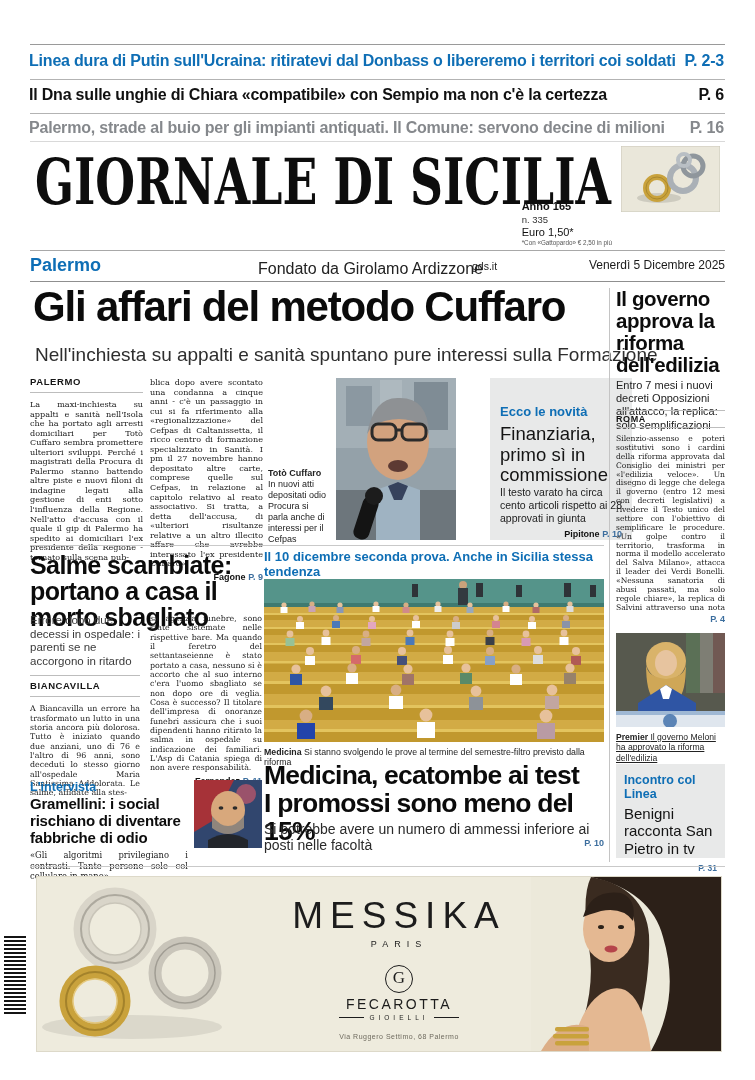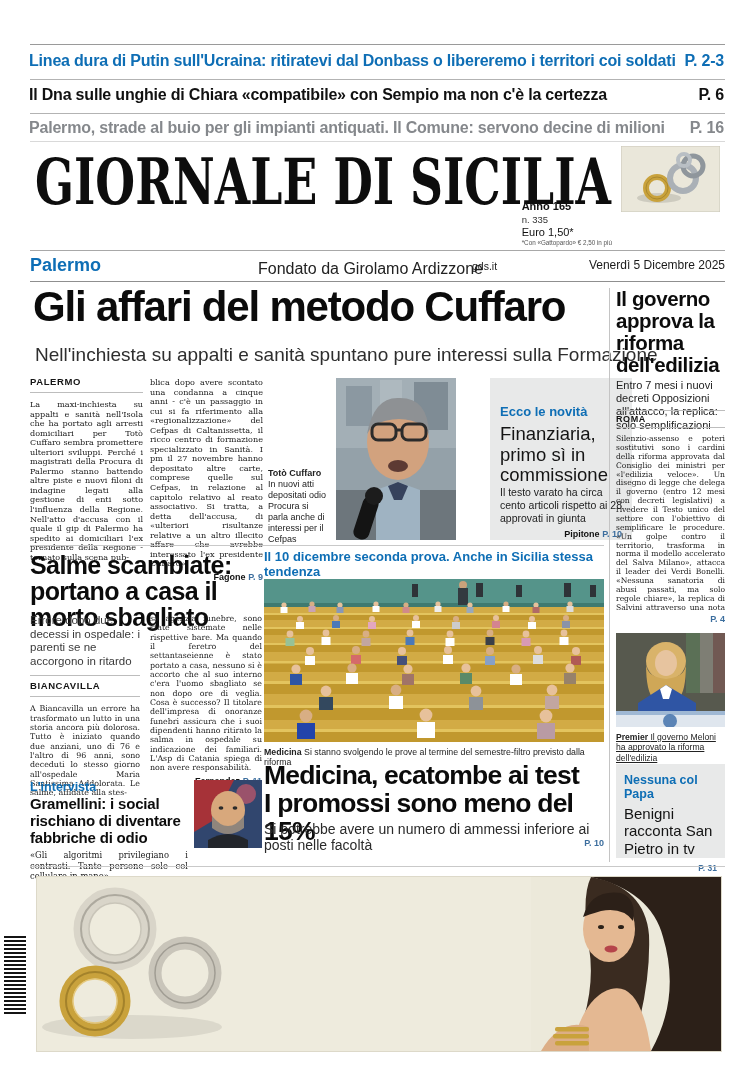--- a/index.html
+++ b/index.html
@@ -149,21 +149,21 @@
       <path d="M44 56 L50 52 L56 56 L53 66 L47 66 Z" fill="#fff"></path>
       <rect x="0" y="78" width="109" height="16" fill="#dfe6ee"></rect>
       <rect x="0" y="78" width="109" height="4" fill="#9fb8d4"></rect>
       <circle cx="54" cy="88" r="7" fill="#3a6ca8" opacity="0.8"></circle>
     </svg>
     <div class="abs capt" style="top:444px;font-size:8.6px;text-decoration:underline;">
       <span class="b">Premier</span> <span>Il governo Meloni ha approvato la riforma dell'edilizia</span>
     </div>
 
     <div class="abs graybox" style="top:476px;width:109px;height:94px;box-sizing:border-box;padding:9px 8px;">
-      <div class="kicker" style="font-size:12.5px;">Nessuna col Papa</div>
+      <div class="kicker" style="font-size:12.5px;">Incontro col Linea</div>
       <div style="font-size:15px;line-height:1.15;color:#141414;margin-top:4px;">Benigni racconta San Pietro in tv</div>
       <div class="b" style="text-align:right;font-size:8.5px;color:#3c6e9e;margin-top:6px;">P. 31</div>
     </div>
   </div>
 
   <div class="rule" style="left:30px;top:545px;width:574px;background:#c9c9c9;"></div>
 
   <div class="abs" style="left:30px;top:552px;width:232px;">
     <div class="b" style="font-size:25px;line-height:1.04;letter-spacing:-0.6px;color:#0b0b0b;">Salme scambiate: portano a casa il morto sbagliato</div>
     <div class="abs" style="top:62px;left:0;width:110px;">
@@ -441,20 +441,31 @@
       <circle cx="78" cy="52" r="34" fill="none" stroke="#d9d5c9" stroke-width="15"></circle>
       <circle cx="78" cy="52" r="34" fill="none" stroke="#8f8c82" stroke-width="2" opacity="0.6"></circle>
       <circle cx="78" cy="52" r="26" fill="none" stroke="#b9b5a9" stroke-width="1.5" opacity="0.7"></circle>
       <circle cx="148" cy="96" r="30" fill="none" stroke="#c9c5ba" stroke-width="13"></circle>
       <circle cx="148" cy="96" r="30" fill="none" stroke="#85827a" stroke-width="1.5" opacity="0.6"></circle>
       <circle cx="58" cy="124" r="29" fill="none" stroke="#c9a23c" stroke-width="13"></circle>
       <circle cx="58" cy="124" r="29" fill="none" stroke="#8a6d20" stroke-width="2" opacity="0.6"></circle>
       <circle cx="58" cy="124" r="22" fill="none" stroke="#e3c26a" stroke-width="1.5" opacity="0.8"></circle>
     </svg>
 
+    <div class="abs" style="left:212px;top:18px;width:300px;text-align:center;">
+      <div style="font-size:37px;letter-spacing:7px;color:#1c1c1c;font-weight:400;">MESSIKA</div>
+      <div style="font-size:9px;letter-spacing:6px;color:#1c1c1c;margin-top:2px;">PARIS</div>
+      <div style="margin-top:16px;">
+        <span style="display:inline-block;width:26px;height:26px;border:1.3px solid #1c1c1c;border-radius:50%;
+                     font-family:'Liberation Serif',serif;font-size:17px;line-height:24px;color:#1c1c1c;">G</span>
+      </div>
+      <div style="font-size:14px;letter-spacing:2.5px;color:#1c1c1c;margin-top:3px;">FECAROTTA</div>
+      <div class="gioielli" style="width:120px;margin:2px auto 0;">GIOIELLI</div>
+      <div style="font-size:7px;color:#6e6a5e;margin-top:12px;letter-spacing:0.5px;">Via Ruggero Settimo, 68 Palermo</div>
+    </div>
 
     <svg class="abs" style="right:0;top:0;" width="190" height="174" viewBox="0 0 190 174">
       <rect width="190" height="174" fill="#ece9da"></rect>
       <path d="M60 0 L190 0 L190 174 L120 174 Q150 120 132 60 Q120 14 60 0 Z" fill="#2c2018"></path>
       <path d="M60 0 Q114 10 118 58 Q120 110 100 174 L40 174 Q66 120 58 70 Q50 20 60 0 Z" fill="#3a2b20"></path>
       <ellipse cx="78" cy="52" rx="26" ry="33" fill="#e4b892"></ellipse>
       <path d="M52 40 Q60 12 90 16 Q106 22 102 44 Q92 30 70 34 Q56 38 52 40 Z" fill="#2c2018"></path>
       <ellipse cx="70" cy="50" rx="3" ry="2" fill="#2b2119"></ellipse>
       <ellipse cx="90" cy="50" rx="3" ry="2" fill="#2b2119"></ellipse>
       <ellipse cx="80" cy="72" rx="6.5" ry="3.4" fill="#b5444a"></ellipse>

